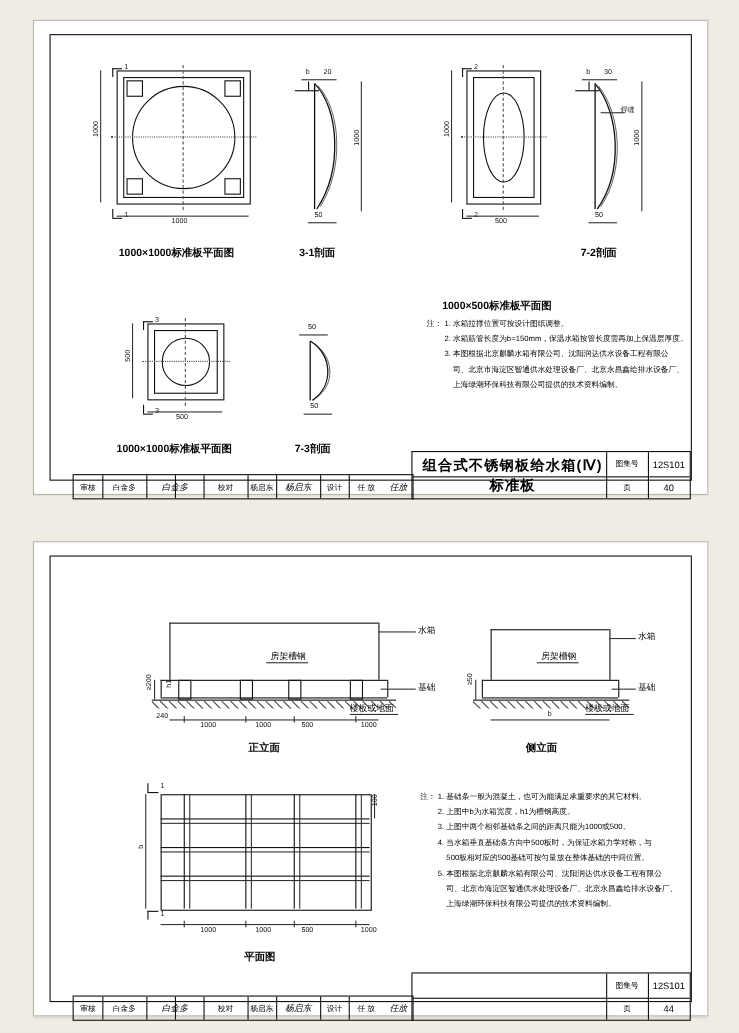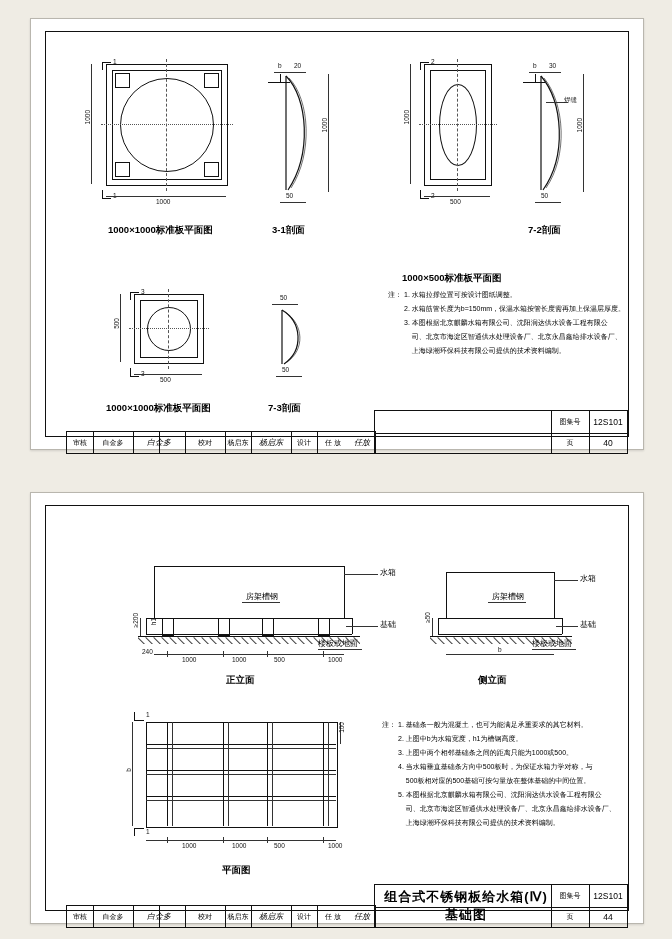--- a/index.html
+++ b/index.html
@@ -161,20 +161,21 @@
         <div class="notes" style="left:358px;top:272px;">2. 水箱筋管长度为b=150mm，保温水箱按管长度需再加上保温层厚度。</div>
         <div class="notes" style="left:358px;top:286px;">3. 本图根据北京麒麟水箱有限公司、沈阳润达供水设备工程有限公</div>
         <div class="notes" style="left:358px;top:300px;">    司、北京市海淀区智通供水处理设备厂、北京永昌鑫给排水设备厂、</div>
         <div class="notes" style="left:358px;top:314px;">    上海绿潮环保科技有限公司提供的技术资料编制。</div>
 
         <div class="titleblock" style="left:328px;top:378px;width:252px;height:42px;">
           <div class="hl" style="left:0;top:22px;width:252px;border-top-width:1.4px;"></div>
           <div class="vl" style="left:176px;top:0;height:42px;border-left-width:1.4px;"></div>
           <div class="vl" style="left:214px;top:0;height:22px;"></div>
           <div class="vl" style="left:214px;top:22px;height:20px;"></div>
+          <div class="tb-title" style="left:8px;top:3px;width:166px;text-align:center;">组合式不锈钢板给水箱(Ⅳ)标准板</div>
           <div class="tb-cell" style="left:176px;top:2px;width:38px;height:18px;">图集号</div>
           <div class="tb-cell" style="left:214px;top:2px;width:38px;height:18px;font-size:8.5px;">12S101</div>
           <div class="tb-cell" style="left:176px;top:23px;width:38px;height:18px;">页</div>
           <div class="tb-cell" style="left:214px;top:23px;width:38px;height:18px;font-size:8.5px;">40</div>
         </div>
 
         <div class="titleblock" style="left:20px;top:399px;width:308px;height:21px;">
           <div class="vl" style="left:26px;top:0;height:21px;"></div>
           <div class="vl" style="left:66px;top:0;height:21px;"></div>
           <div class="vl" style="left:92px;top:0;height:21px;"></div>
@@ -358,21 +359,20 @@
         <div class="notes" style="left:352px;top:270px;">    500板相对应的500基础可按匀量放在整体基础的中间位置。</div>
         <div class="notes" style="left:352px;top:284px;">5. 本图根据北京麒麟水箱有限公司、沈阳润达供水设备工程有限公</div>
         <div class="notes" style="left:352px;top:298px;">    司、北京市海淀区智通供水处理设备厂、北京永昌鑫给排水设备厂、</div>
         <div class="notes" style="left:352px;top:312px;">    上海绿潮环保科技有限公司提供的技术资料编制。</div>
 
         <div class="titleblock" style="left:328px;top:378px;width:252px;height:42px;">
           <div class="hl" style="left:0;top:22px;width:252px;border-top-width:1.4px;"></div>
           <div class="vl" style="left:176px;top:0;height:42px;border-left-width:1.4px;"></div>
           <div class="vl" style="left:214px;top:0;height:22px;"></div>
           <div class="vl" style="left:214px;top:22px;height:20px;"></div>
-          <div class="tb-title" style="left:8px;top:3px;width:166px;text-align:center;">组合式不锈钢板给水箱(Ⅳ)基础图</div>
           <div class="tb-cell" style="left:176px;top:2px;width:38px;height:18px;">图集号</div>
           <div class="tb-cell" style="left:214px;top:2px;width:38px;height:18px;font-size:8.5px;">12S101</div>
           <div class="tb-cell" style="left:176px;top:23px;width:38px;height:18px;">页</div>
           <div class="tb-cell" style="left:214px;top:23px;width:38px;height:18px;font-size:8.5px;">44</div>
         </div>
         <div class="titleblock" style="left:20px;top:399px;width:308px;height:21px;">
           <div class="vl" style="left:26px;top:0;height:21px;"></div>
           <div class="vl" style="left:66px;top:0;height:21px;"></div>
           <div class="vl" style="left:92px;top:0;height:21px;"></div>
           <div class="vl" style="left:118px;top:0;height:21px;"></div>

